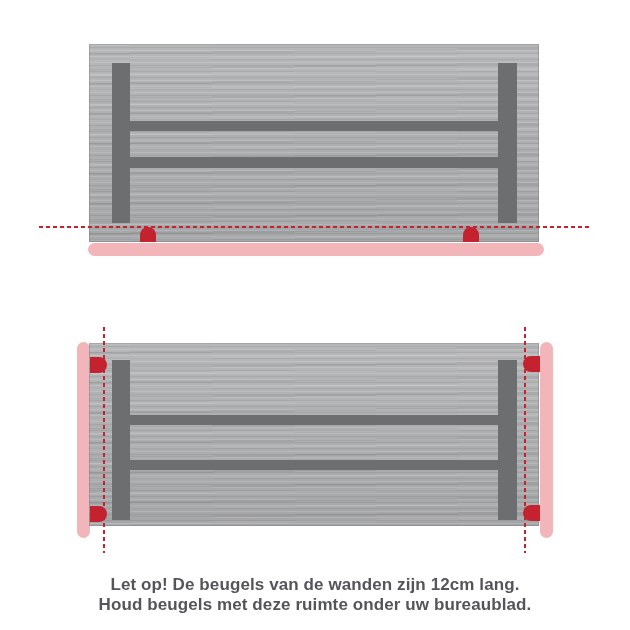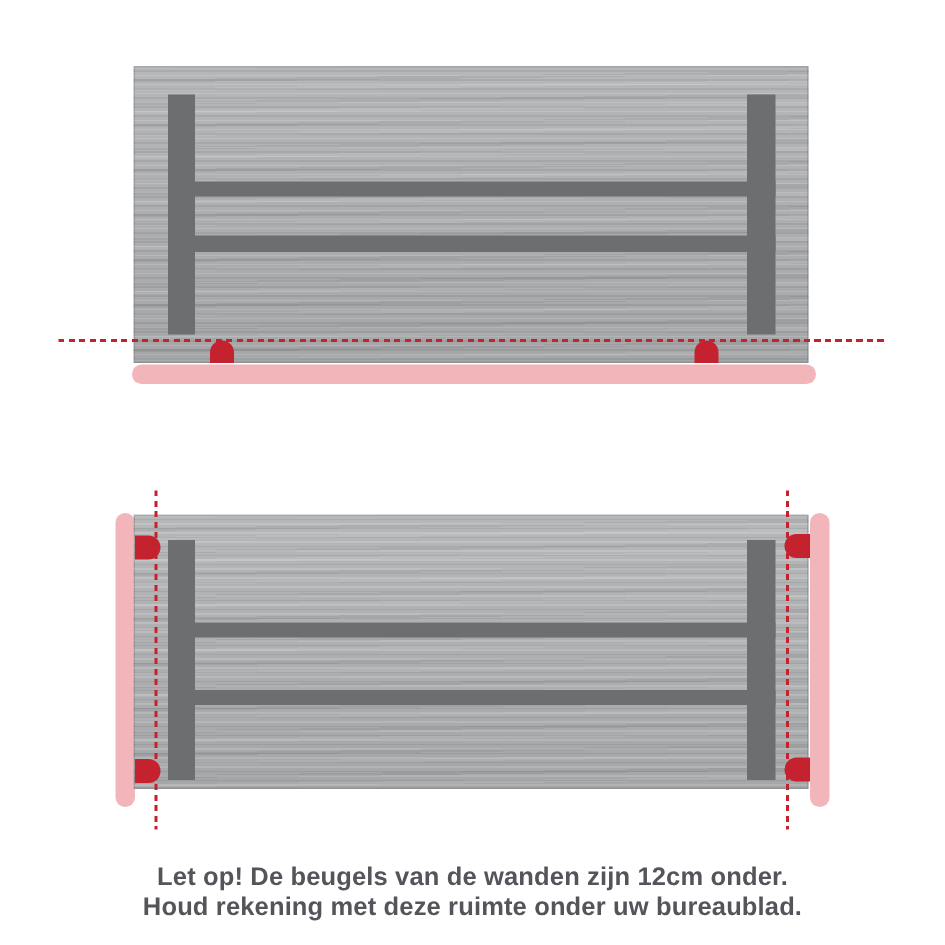--- a/index.html
+++ b/index.html
@@ -96,17 +96,17 @@
     <div class="clip clip-e" style="left:90px;top:57px;"></div>
     <div class="clip clip-e" style="left:90px;top:206px;"></div>
     <div class="clip clip-w" style="left:523px;top:56px;"></div>
     <div class="clip clip-w" style="left:523px;top:205px;"></div>
 
     <div class="dash-v" style="left:103px;top:27px;height:226px;"></div>
     <div class="dash-v" style="left:524px;top:27px;height:226px;"></div>
   </section>
 
   <footer class="caption">
-    <p>Let op! De beugels van de wanden zijn 12cm onder.</p>
-    <p>Houd rekening met deze ruimte onder uw bureaublad.</p>
+    <p>Let op! De beugels van de wanden zijn 12cm lang.</p>
+    <p>Houd beugels met deze ruimte onder uw bureaublad.</p>
   </footer>
 
 </div>
 
 </body></html>

